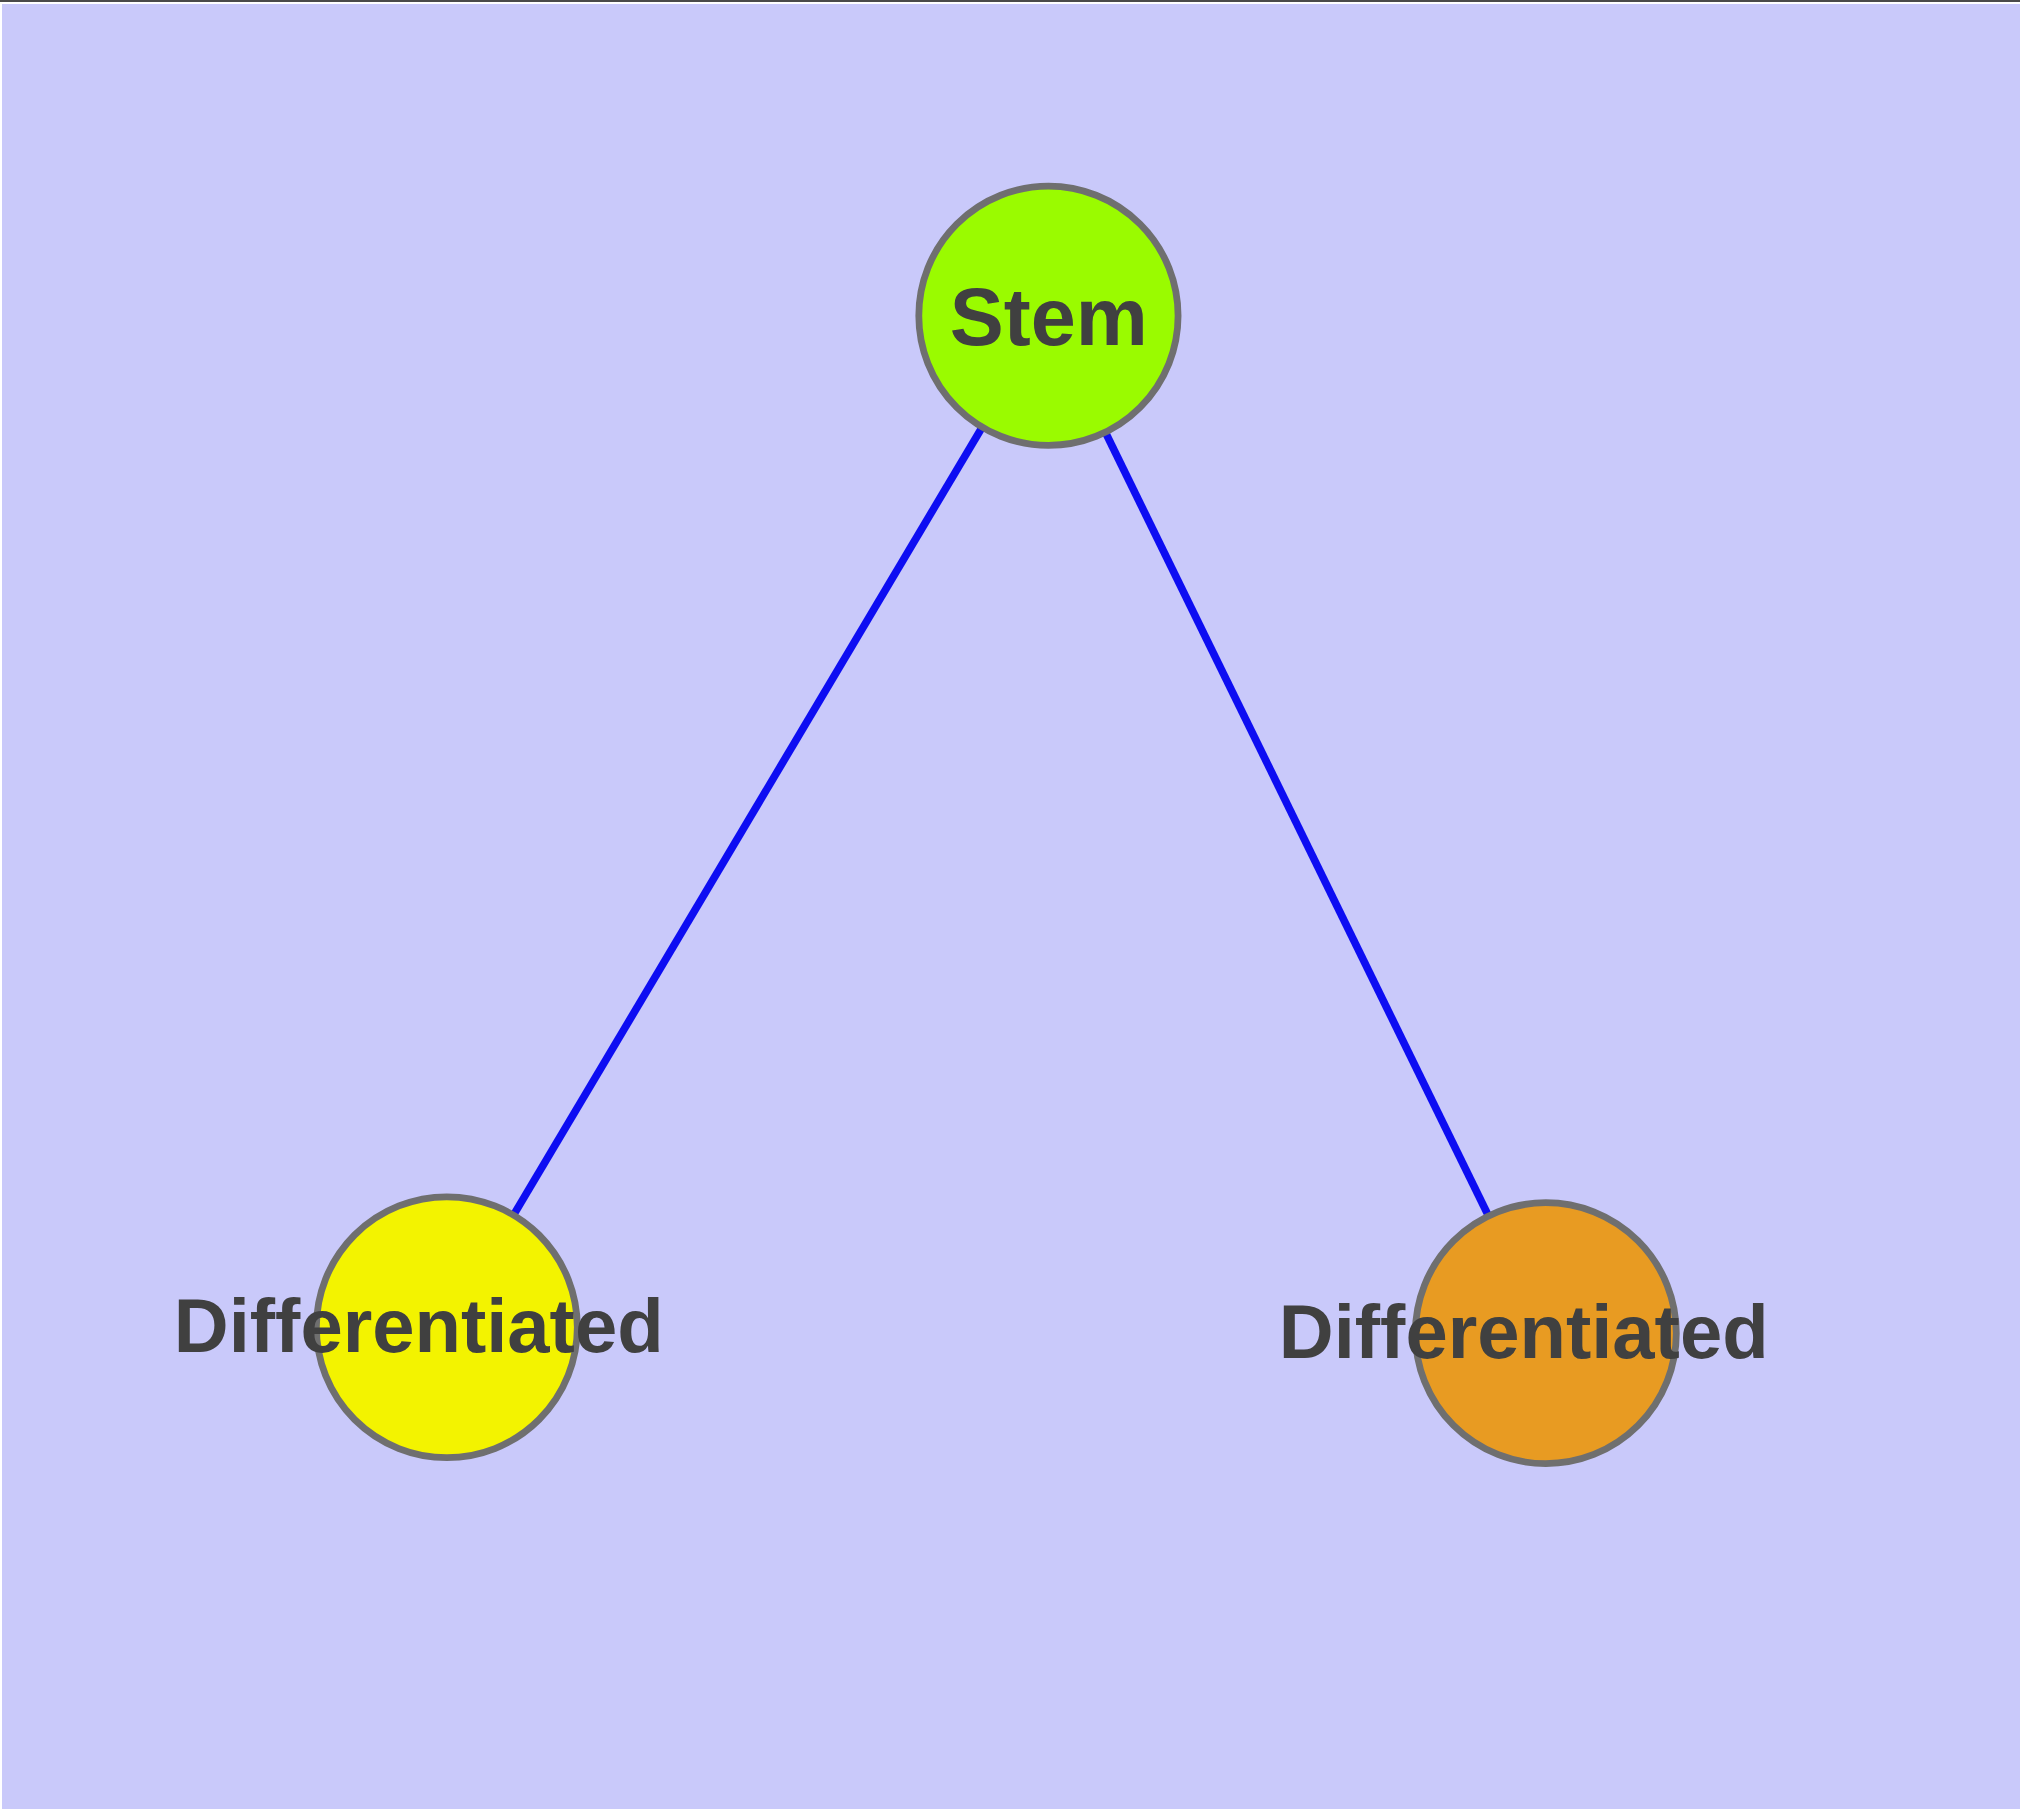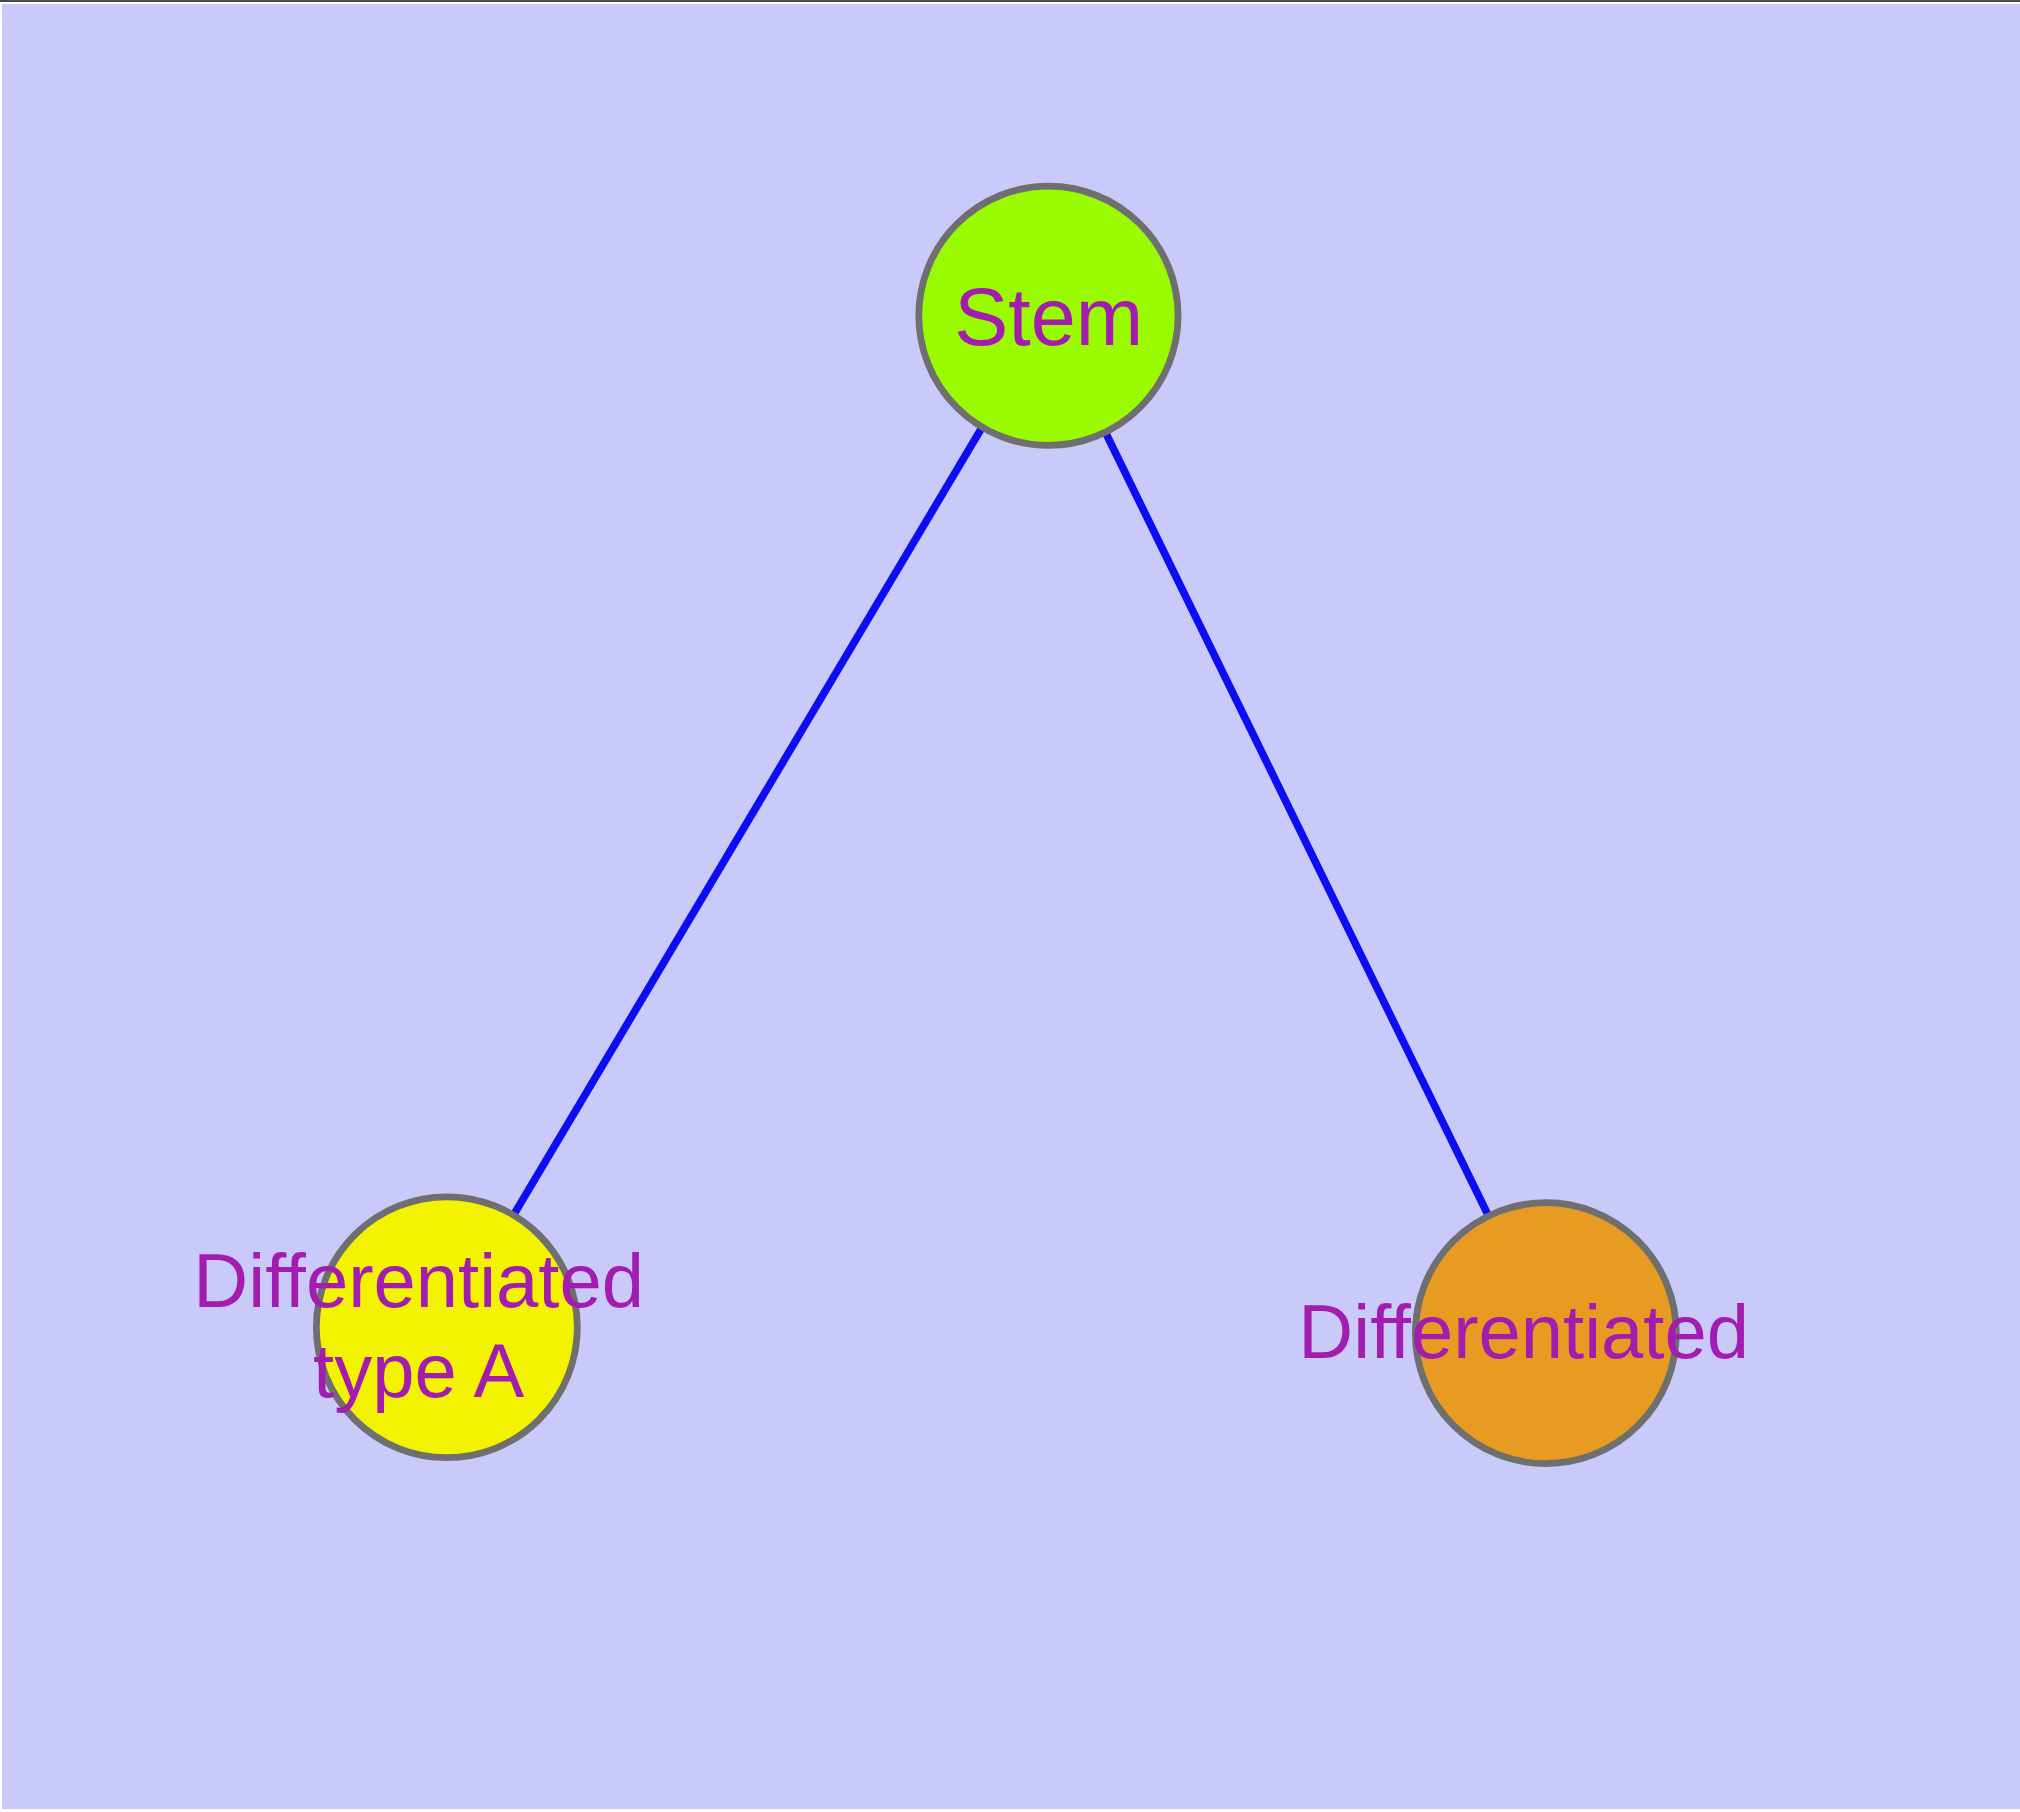--- a/index.html
+++ b/index.html
@@ -33,22 +33,22 @@
     position: absolute;
     inset: 0;
     width: 100%;
     height: 100%;
     display: block;
   }
   .node-label {
     position: absolute;
     transform: translate(-50%, -50%);
     text-align: center;
-    color: #a21caf;
-    font-weight: normal;
+    color: #404040;
+    font-weight: bold;
     white-space: nowrap;
     pointer-events: none;
   }
   .stem-label {
     left: 1047px;
     top: 313px;
     font-size: 81px;
     line-height: 85px;
   }
   .type-a-label {
@@ -85,21 +85,20 @@
 
       <circle cx="1822" cy="1569" r="154" stroke-width="8" fill="#e89b22" stroke="#6f6f6f"></circle>
     </svg>
 
     <div class="node-label stem-label">
       <span class="label-line">Stem</span>
     </div>
 
     <div class="node-label type-a-label">
       <span class="label-line">Differentiated</span>
-      <span class="label-line">type A</span>
     </div>
 
     <div class="node-label type-b-label">
       <span class="label-line">Differentiated</span>
     </div>
 
   </div>
 </div>
 
 

